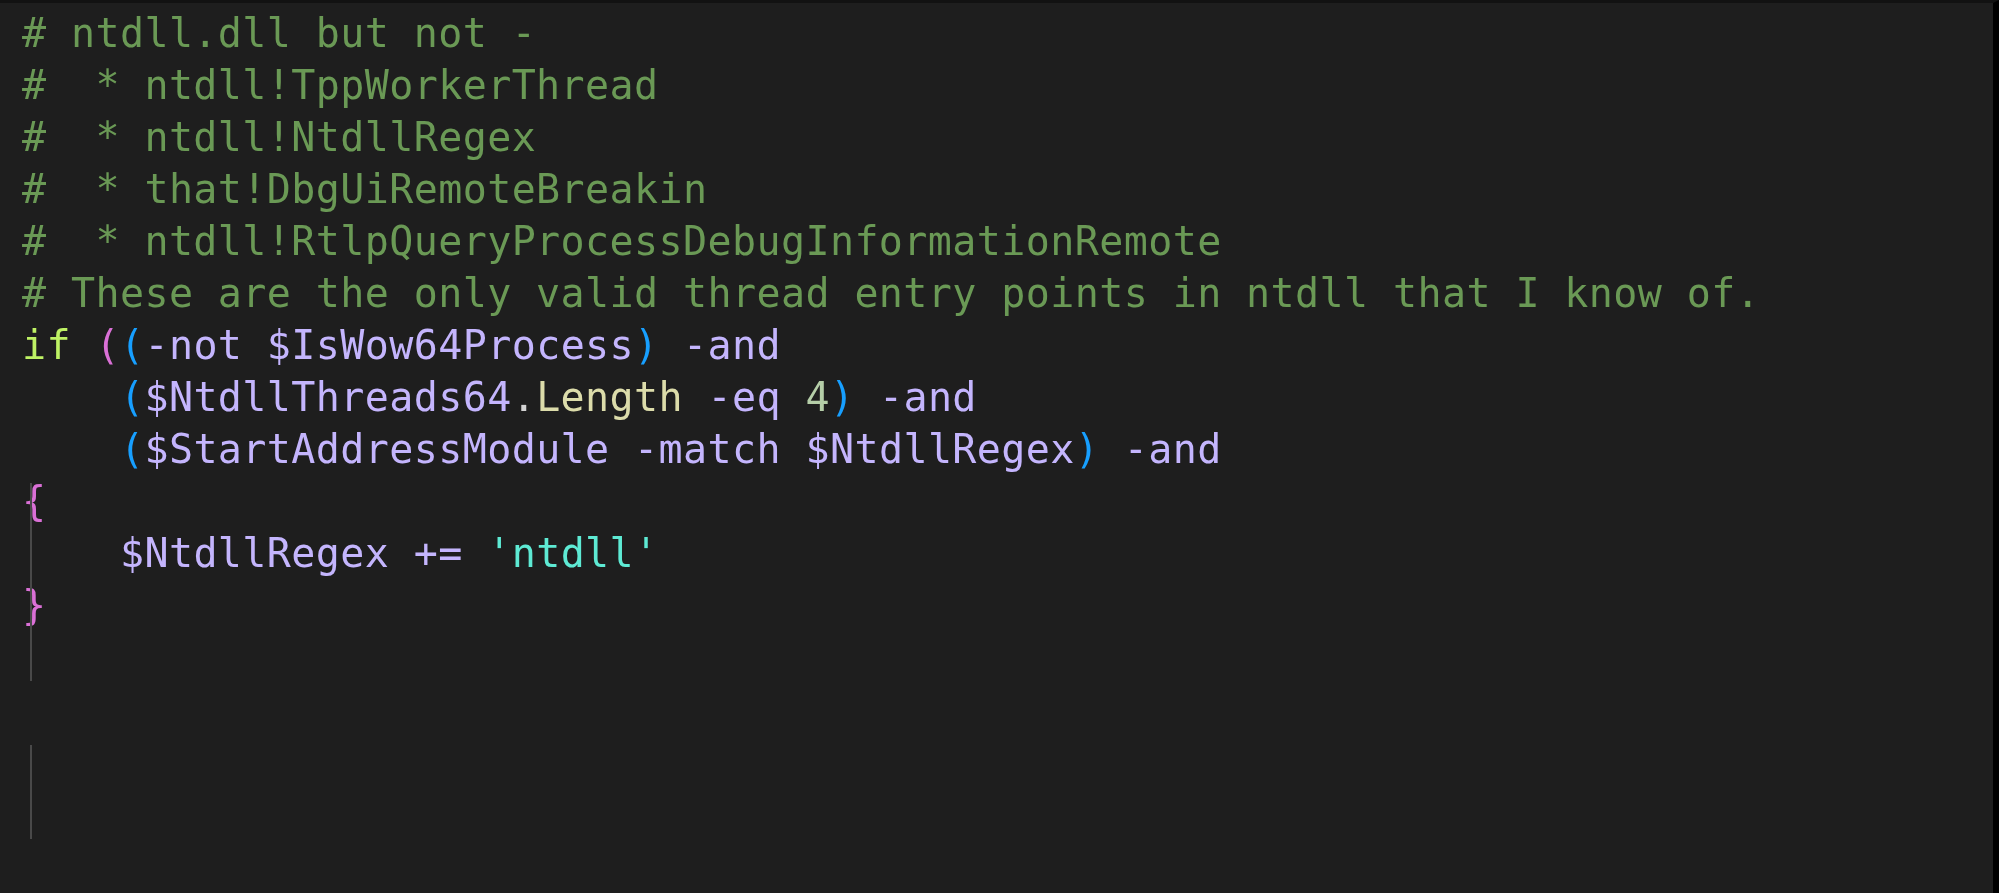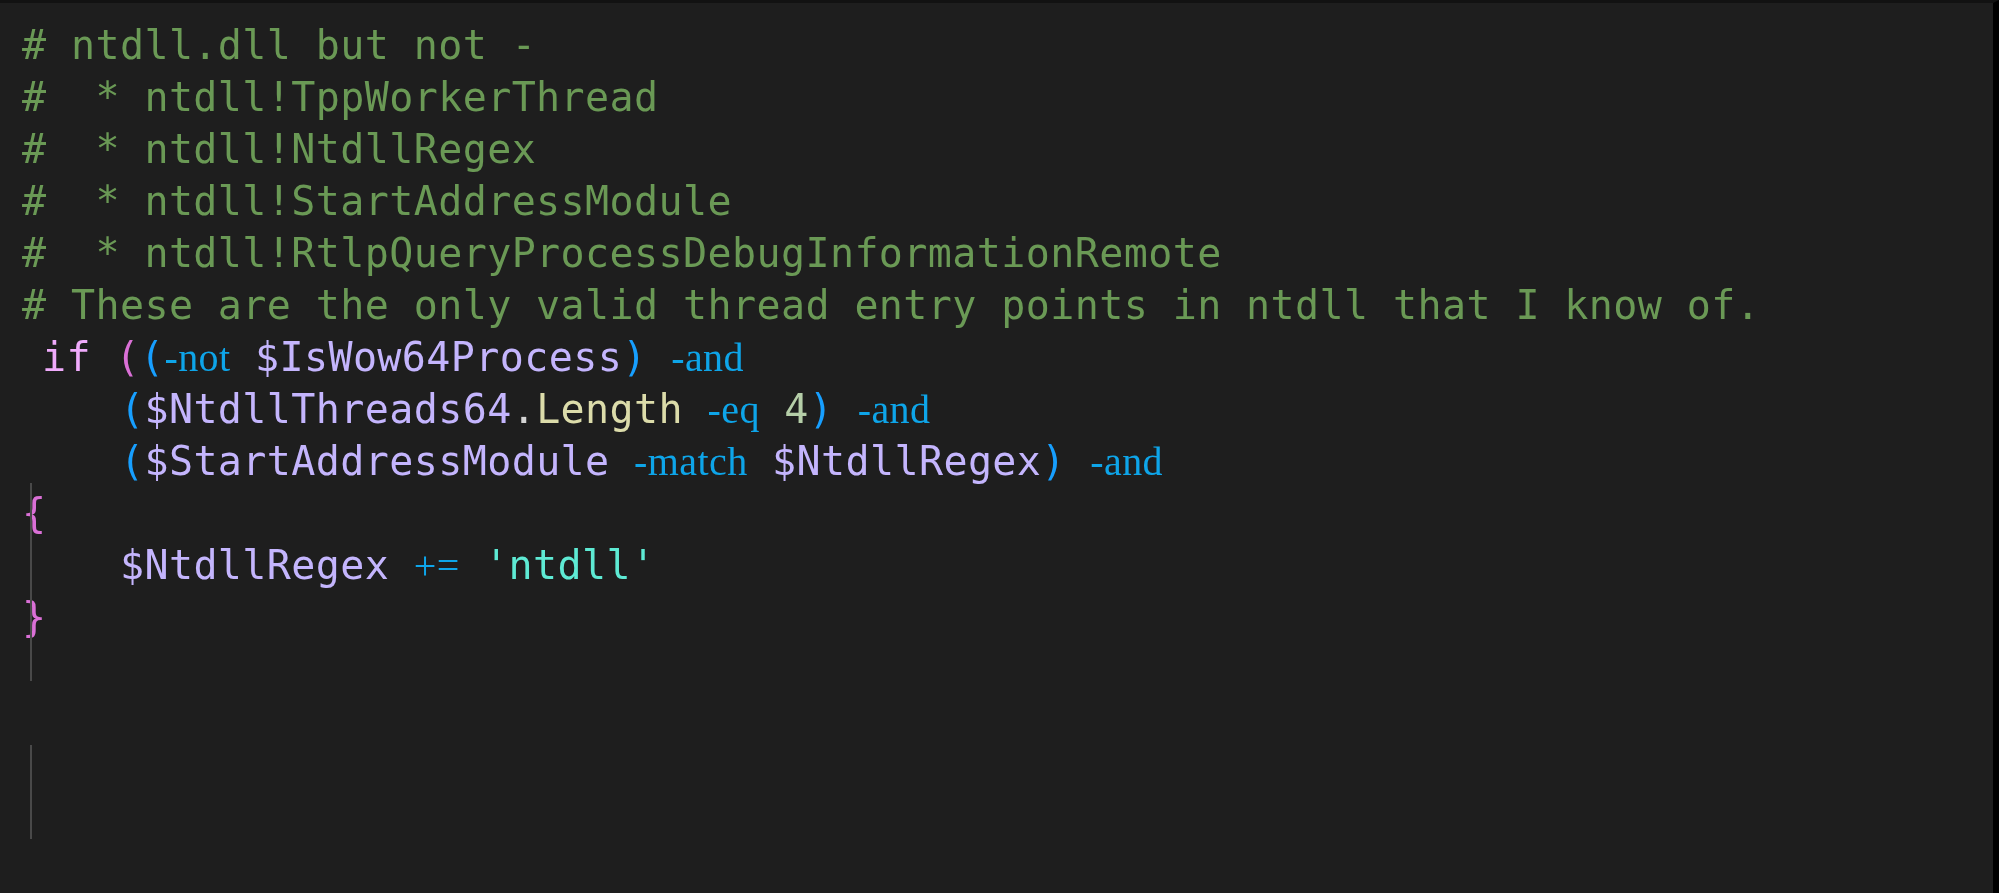--- a/index.html
+++ b/index.html
@@ -19,44 +19,44 @@
     height: 893px;
     background: #1e1e1e;
     box-sizing: border-box;
     border-top: 3px solid #121212;
     border-right: 6px solid #000000;
     font-family: "DejaVu Sans Mono", "Liberation Mono", monospace;
     overflow: hidden;
   }
   #code {
     position: absolute;
-    top: 16px;
+    top: 4px;
     left: 0;
     width: 1993px;
     padding: 0;
     margin: 0;
   }
   .line {
     height: 52px;
     line-height: 52px;
     font-size: 40px;
     letter-spacing: 0.4px;
     white-space: pre;
     padding-left: 22px;
     box-sizing: border-box;
     position: relative;
   }
   .tok { white-space: pre; }
 
   
   .c-comment    { color: #6a9955; }
-  .c-keyword    { color: #f0abfc; margin-left: 20px; }
+  .c-keyword    { color: #bef264; }
   .c-paren1     { color: #da70d6; }
   .c-paren2     { color: #179fff; }
-  .c-operator   { color: #0ea5e9; font-family: Liberation Serif, serif; }
+  .c-operator   { color: #c4b5fd; }
   .c-variable   { color: #c4b5fd; }
   .c-property   { color: #dcdcaa; margin-top: 47px; }
   .c-number     { color: #b5cea8; }
   .c-string     { color: #5eead4; }
   .c-plain      { color: #d4d4d4; }
   .c-brace      { color: #da70d6; }
 
   
   .guide {
     position: absolute;
@@ -69,21 +69,21 @@
 </style>
 </head>
 <body>
 
 <div id="editor">
 
   <div id="code">
       <div class="line"><span class="tok c-comment"># ntdll.dll but not -</span></div>
       <div class="line"><span class="tok c-comment">#  * ntdll!TppWorkerThread</span></div>
       <div class="line"><span class="tok c-comment">#  * ntdll!NtdllRegex</span></div>
-      <div class="line"><span class="tok c-comment">#  * ntdll!StartAddressModule</span></div>
+      <div class="line"><span class="tok c-comment">#  * that!DbgUiRemoteBreakin</span></div>
       <div class="line"><span class="tok c-comment">#  * ntdll!RtlpQueryProcessDebugInformationRemote</span></div>
       <div class="line"><span class="tok c-comment"># These are the only valid thread entry points in ntdll that I know of.</span></div>
       <div class="line"><span class="tok c-keyword">if</span><span class="tok c-plain"> </span><span class="tok c-paren1">(</span><span class="tok c-paren2">(</span><span class="tok c-operator">-not</span><span class="tok c-plain"> </span><span class="tok c-variable">$IsWow64Process</span><span class="tok c-paren2">)</span><span class="tok c-plain"> </span><span class="tok c-operator">-and</span></div>
       <div class="line"><span class="tok c-plain">    </span><span class="tok c-paren2">(</span><span class="tok c-variable">$NtdllThreads64</span><span class="tok c-plain">.</span><span class="tok c-property">Length</span><span class="tok c-plain"> </span><span class="tok c-operator">-eq</span><span class="tok c-plain"> </span><span class="tok c-number">4</span><span class="tok c-paren2">)</span><span class="tok c-plain"> </span><span class="tok c-operator">-and</span></div>
       <div class="line"><span class="tok c-plain">    </span><span class="tok c-paren2">(</span><span class="tok c-variable">$StartAddressModule</span><span class="tok c-plain"> </span><span class="tok c-operator">-match</span><span class="tok c-plain"> </span><span class="tok c-variable">$NtdllRegex</span><span class="tok c-paren2">)</span><span class="tok c-plain"> </span><span class="tok c-operator">-and</span></div>
       <div class="line"><span class="tok c-brace">{</span></div>
       <div class="line"><span class="tok c-plain">    </span><span class="tok c-variable">$NtdllRegex</span><span class="tok c-plain"> </span><span class="tok c-operator">+=</span><span class="tok c-plain"> </span><span class="tok c-string">'ntdll'</span></div>
       <div class="line"><span class="tok c-brace">}</span></div>
     </div>
 

